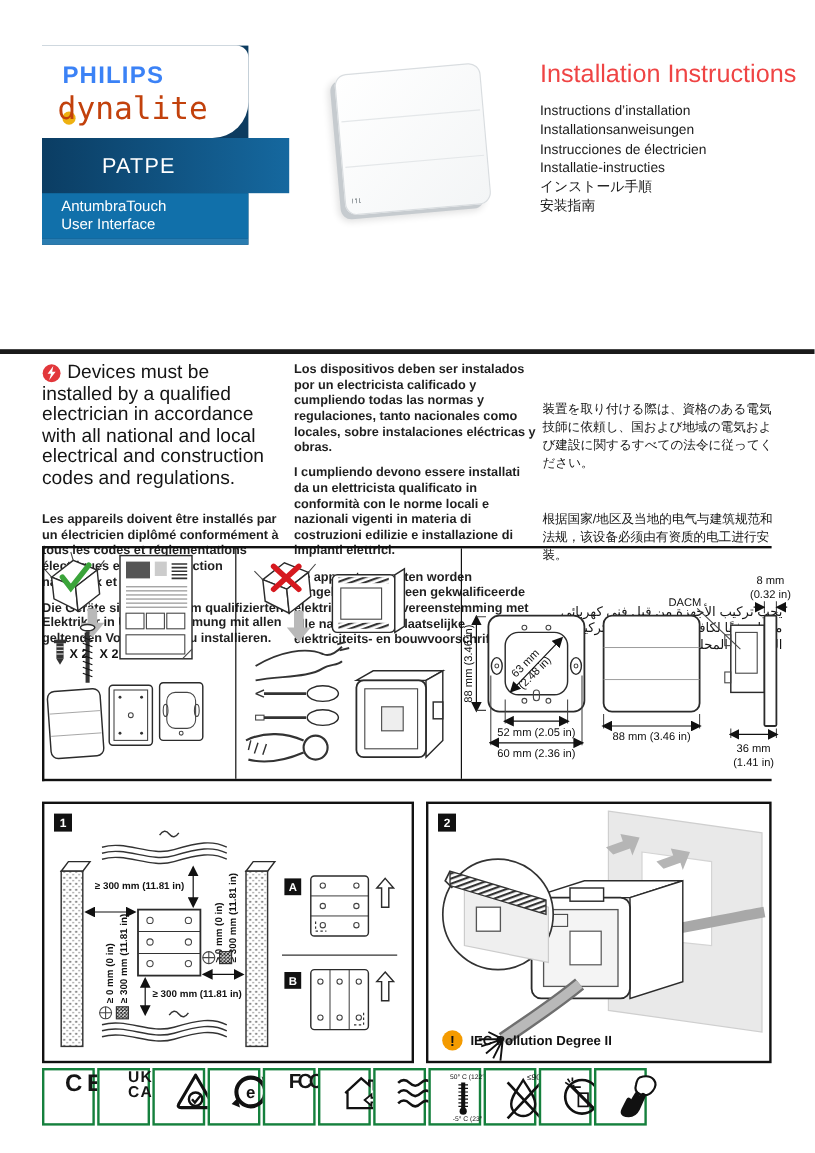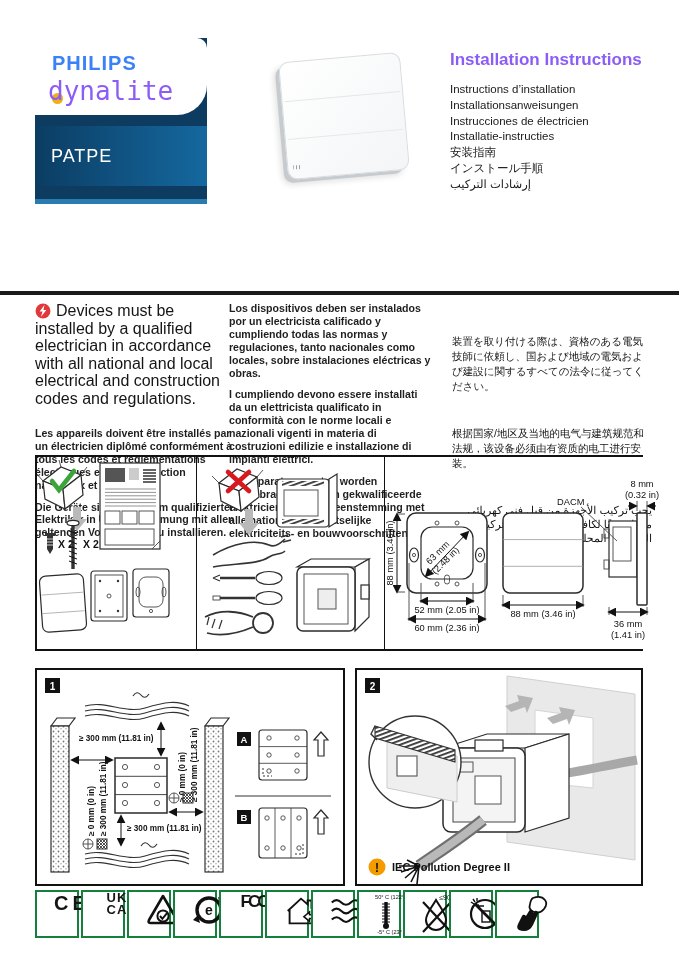--- a/index.html
+++ b/index.html
@@ -6,38 +6,38 @@
   body{font-family:"Liberation Sans",sans-serif;color:#151515;}
   .page{position:relative;width:679px;height:961px;background:#fff;overflow:hidden;}
   .abs{position:absolute;}
   svg{display:block;font-family:"Liberation Sans",sans-serif;}
   svg text{fill:#111;}
 
   
   .logo{left:35px;top:38px;width:172px;height:166px;background:#0d3c60;}
   .logo-white{position:absolute;left:0;top:0;width:172px;height:77px;background:#fff;border-radius:0 10px 30px 0;z-index:2;}
   .philips{position:absolute;left:17px;top:14px;font-size:20px;font-weight:bold;letter-spacing:1px;color:#3b82f6;}
-  .dynalite{position:absolute;left:13px;top:38px;font-size:26px;color:#8b5cf6;font-family:"DejaVu Sans Mono",monospace;letter-spacing:0;z-index:2;}
+  .dynalite{position:absolute;left:13px;top:38px;font-size:26px;color:#c2410c;font-family:"DejaVu Sans Mono",monospace;letter-spacing:0;z-index:2;}
   .dyn-dot{position:absolute;left:17px;top:55px;width:11px;height:11px;border-radius:50%;background:#eeb111;z-index:1;}
-  .band-model{position:absolute;left:0;top:88px;width:172px;height:60px;background:linear-gradient(90deg,#0b3d63,#15689f);display:flex;align-items:center;}
+  .band-model{position:absolute;left:0;top:77px;width:172px;height:46px;background:linear-gradient(90deg,#0b3d63,#15689f);display:flex;align-items:center;padding-left:34px;}
   .band-model span{color:#fff;font-size:18px;letter-spacing:1px;padding-left:16px;}
   .band-prod{position:absolute;left:0;top:123px;width:172px;height:38px;background:#1170aa;color:#fff;font-size:12.5px;line-height:15px;padding:4px 0 0 16px;box-sizing:border-box;}
   .band-strip{position:absolute;left:0;top:161px;width:172px;height:5px;background:#2a7cb0;}
 
   
   .product{left:283px;top:57px;width:120px;height:116px;background:linear-gradient(135deg,#ffffff,#f3f5f6);
     border:1px solid #d9dde0;border-radius:10px;transform:rotate(-5deg);
     box-shadow:-5px 4px 0 -1px #c6cbcf, -6px 5px 6px rgba(0,0,0,0.12);}
   .product .pline{position:absolute;left:2px;right:2px;height:1px;background:#e4e7e9;}
   .product .dots{position:absolute;left:5px;bottom:9px;width:8px;height:4px;
     background:repeating-linear-gradient(90deg,#9aa0a4 0 1px,transparent 1px 3px);}
 
   
   .hdr{left:450px;top:50px;width:215px;}
-  .hdr-title{font-size:17px;font-weight:bold;margin-bottom:12px;color:#8b5cf6;}
+  .hdr-title{font-size:21px;font-weight:normal;margin-bottom:12px;color:#ef4444;}
   .hdr-item{font-size:11.5px;line-height:15.8px;color:#1a1a1a;}
 
   .rule{left:0;top:291px;width:679px;height:4px;background:#1a1a1a;}
 
   
   .wcol{top:302px;}
   .w-en{font-size:16px;line-height:17.5px;margin-bottom:20px;}
   .w-sm{font-size:10.6px;font-weight:bold;line-height:12.9px;color:#1f1f1f;margin-bottom:9px;}
   .w-cjk{font-size:10.5px;line-height:15px;margin-bottom:9px;margin-top:32px;}
   .w-ar{font-size:11px;line-height:14px;direction:rtl;text-align:right;}
@@ -102,53 +102,56 @@
 
   <div class="abs logo">
     <div class="logo-white">
       <div class="philips">PHILIPS</div>
       <div class="dyn-dot"></div>
       <div class="dynalite">dynalite</div>
     </div>
     <div class="band-model">
       <span>PATPE</span>
     </div>
+    <div class="band-prod">
+      <div>AntumbraTouch</div>
+      <div>User Interface</div>
+    </div>
     <div class="band-strip"></div>
   </div>
 
   <div class="abs product">
     <div class="pline" style="top:38px"></div>
     <div class="pline" style="top:76px"></div>
     <div class="dots"></div>
   </div>
 
   <div class="abs hdr">
     <div class="hdr-title">Installation Instructions</div>
     <div class="hdr-item">Instructions d’installation</div>
     <div class="hdr-item">Installationsanweisungen</div>
     <div class="hdr-item">Instrucciones de électricien</div>
     <div class="hdr-item">Installatie-instructies</div>
+    <div class="hdr-item">インストール手順</div>
     <div class="hdr-item">安装指南</div>
-    <div class="hdr-item">インストール手順</div>
-    <div class="hdr-item">إرشادات التركيب</div>
   </div>
 
   <div class="abs rule"></div>
 
   <div class="abs wcol" style="left:35px;width:202px;">
     <div class="w-en">
       <svg class="bolt" viewBox="0 0 20 20">
         <circle cx="10" cy="10" r="9.3" fill="#e2373b"></circle>
         <path d="M11.8 2.6 L5.8 10.6 L9.4 10.6 L7.4 17.4 L14.2 8.6 L10.6 8.6 Z" fill="#fff"></path>
       </svg><span>Devices must be installed by a qualified electrician in accordance with all national and local electrical and construction codes and regulations.</span>
     </div>
     <div class="w-sm">Les appareils doivent être installés par un électricien diplômé conformément à tous les codes et réglementations électriques et de construction nationaux et locaux.</div>
     <div class="w-sm">Die Geräte sind von einem qualifizierten Elektriker in Übereinstimmung mit allen geltenden Vorschriften zu installieren.</div>
   </div>
-  <div class="abs wcol" style="left:229px;width:202px;">
+  <div class="abs wcol" style="left:245px;width:202px;">
     <div class="w-sm">Los dispositivos deben ser instalados por un electricista calificado y cumpliendo todas las normas y regulaciones, tanto nacionales como locales, sobre instalaciones eléctricas y obras.</div>
     <div class="w-sm">I cumpliendo devono essere installati da un elettricista qualificato in conformità con le norme locali e nazionali vigenti in materia di costruzioni edilizie e installazione di impianti elettrici.</div>
     <div class="w-sm">De apparaten moeten worden aangebracht door een gekwalificeerde elektricien en in overeenstemming met alle nationale en plaatselijke elektriciteits- en bouwvoorschriften.</div>
   </div>
   <div class="abs wcol" style="left:452px;width:200px;">
     <div class="w-cjk">装置を取り付ける際は、資格のある電気技師に依頼し、国および地域の電気および建設に関するすべての法令に従ってください。</div>
     <div class="w-cjk">根据国家/地区及当地的电气与建筑规范和法规，该设备必须由有资质的电工进行安装。</div>
     <div class="w-cjk w-ar">يجب تركيب الأجهزة من قبل فني كهربائي مؤهل وفقًا لكافة قوانين ولوائح التركيب الكهربائي المحلي والوطني.</div>
   </div>
 

